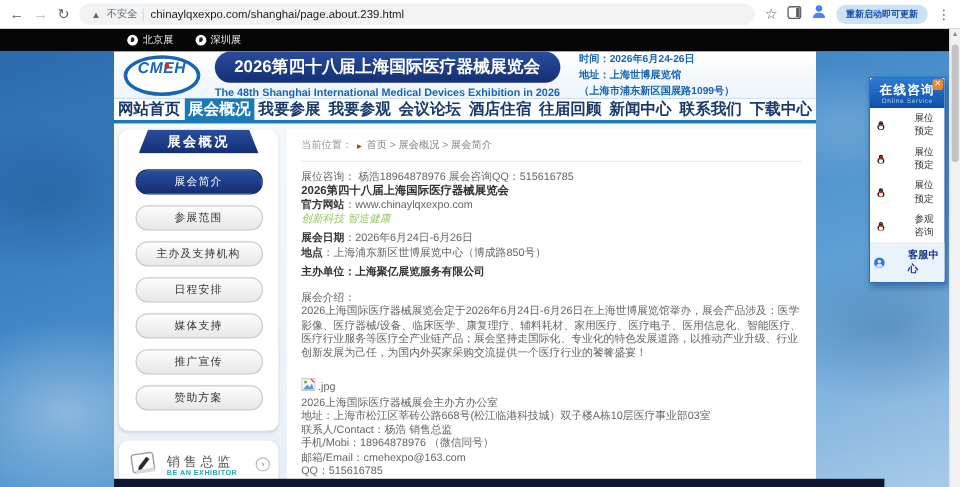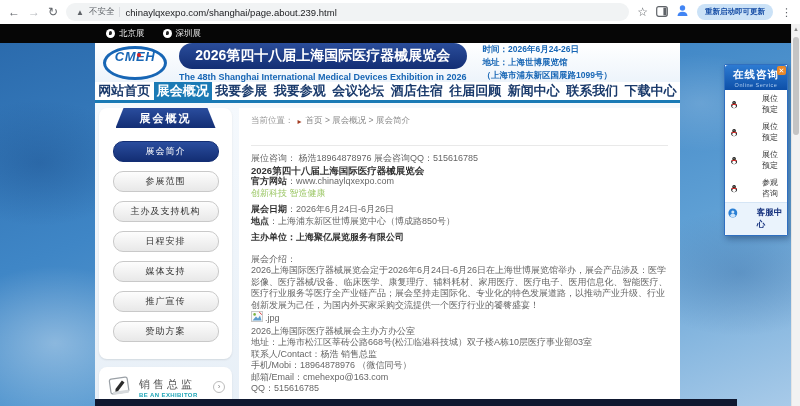--- a/index.html
+++ b/index.html
@@ -63,38 +63,38 @@
   .menu-btn { width:106px; height:21px; margin:0 auto 9px; border:1px solid #c9c9c9; border-radius:10px; background:linear-gradient(#fdfdfd,#e8e8e8); font-size:9px; color:#333; display:flex; align-items:center; justify-content:center; letter-spacing:1px; cursor:pointer; }
   .menu-btn.active { background:linear-gradient(#2a4d9e,#132e74); border-color:#132e74; color:#fff; }
   .side-card { background:#fff; border-radius:8px; margin-top:8px; height:40px; display:flex; align-items:center; padding:0 7px; gap:7px; box-shadow:0 1px 2px rgba(0,0,0,.10); cursor:pointer; }
   .card-ico { flex:0 0 auto; }
   .card-texts .t { font-size:11px; color:#555; letter-spacing:3px; white-space:nowrap; }
   .card-texts .s { font-size:6px; color:#1fa6b8; font-weight:bold; letter-spacing:.4px; }
   .card-chevron { margin-left:auto; width:12px; height:12px; border:1px solid #bbb; border-radius:50%; color:#888; font-size:8px; line-height:10px; text-align:center; flex:0 0 auto; }
 
   
   .content { flex:1; background:#fff; padding:7px 12px 0 12px; overflow:hidden; }
-  .breadcrumb { font-size:8.5px; color:#999; padding-bottom:18px; border-bottom:1px solid #e9e9e9; display:flex; align-items:center; gap:4px; }
+  .breadcrumb { font-size:8.5px; color:#999; padding-bottom:7px; border-bottom:1px solid #e9e9e9; display:flex; align-items:center; gap:4px; }
   .bc-arrow { color:#a33c22; font-size:8px; }
   .bc-path { color:#888; }
   .body-text { margin-top:7px; font-size:9px; color:#666; line-height:11.5px; }
   .body-text b { color:#333; }
   .t-title { font-weight:bold; color:#333; font-size:9.5px; }
-  .green { color:#9cc766; }
+  .green { color:#9cc766;font-style:italic; }
   .gap { height:5px; }
-  .imgline { display:flex; align-items:center; gap:2px; }
+  .imgline { display:flex; align-items:center; gap:2px;margin-top:15px; }
 
   
   .chat { position:absolute; right:12px; top:21px; width:64px; background:#fff; border:1px solid #2f6fc0; border-radius:1px; box-shadow:2px 3px 6px rgba(0,20,60,.35); z-index:5; overflow:visible; }
   .chat-header { position:relative; background:linear-gradient(#2d7bd2,#0d4fa8); padding:3px 0 2px; text-align:center; color:#fff; border-radius:3px 3px 0 0; }
   .chat-title { font-size:10.5px; font-weight:bold; letter-spacing:1px; }
   .chat-sub { font-size:5.5px; color:#aecdf0; letter-spacing:.5px; }
   .chat-close { position:absolute; top:1px; right:1px; width:9px; height:9px; background:#e8882a; color:#fff; font-size:7px; line-height:9px; border-radius:2px; text-align:center; cursor:pointer; }
   .chat-item { display:flex; align-items:center; gap:20px; padding:3px 5px; font-size:8px; color:#333; cursor:pointer;text-align:center; }
-  .chat-footer { display:flex; align-items:flex-start; gap:19px; padding:4px 3px; background:#eaf3fc; border-top:1px solid #d5e5f5; color:#16327e; font-weight:bold; font-size:8.5px; border-radius:0 0 3px 3px; }
+  .chat-footer { display:flex; align-items:center; gap:19px; padding:4px 3px; background:#eaf3fc; border-top:1px solid #d5e5f5; color:#16327e; font-weight:bold; font-size:8.5px; border-radius:0 0 3px 3px; }
 
   
   .footer-bar { position:absolute; left:95px; bottom:0; width:642px; height:7px; background:#0f1830; }
 
   
   .scrollbar { position:absolute; right:0; top:24px; width:9px; height:382px; background:#f2f2f2; border-left:1px solid #e4e4e4; z-index:9; }
   .sb-up { height:11px; color:#888; font-size:6px; text-align:center; line-height:11px; }
   .sb-thumb { position:absolute; top:13px; left:1px; width:6px; height:98px; background:#c4c4c4; border-radius:3px; }
 </style>
 </head>

